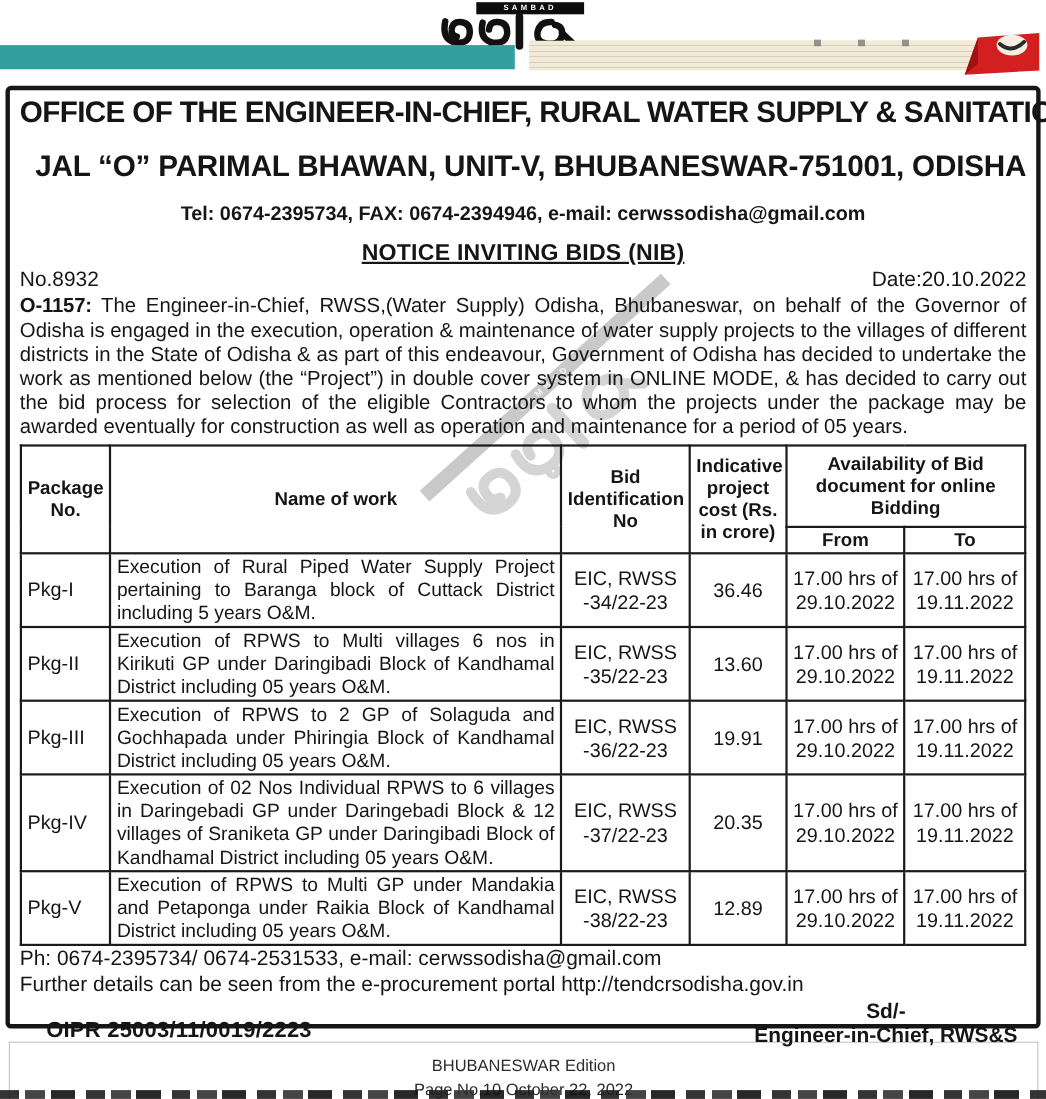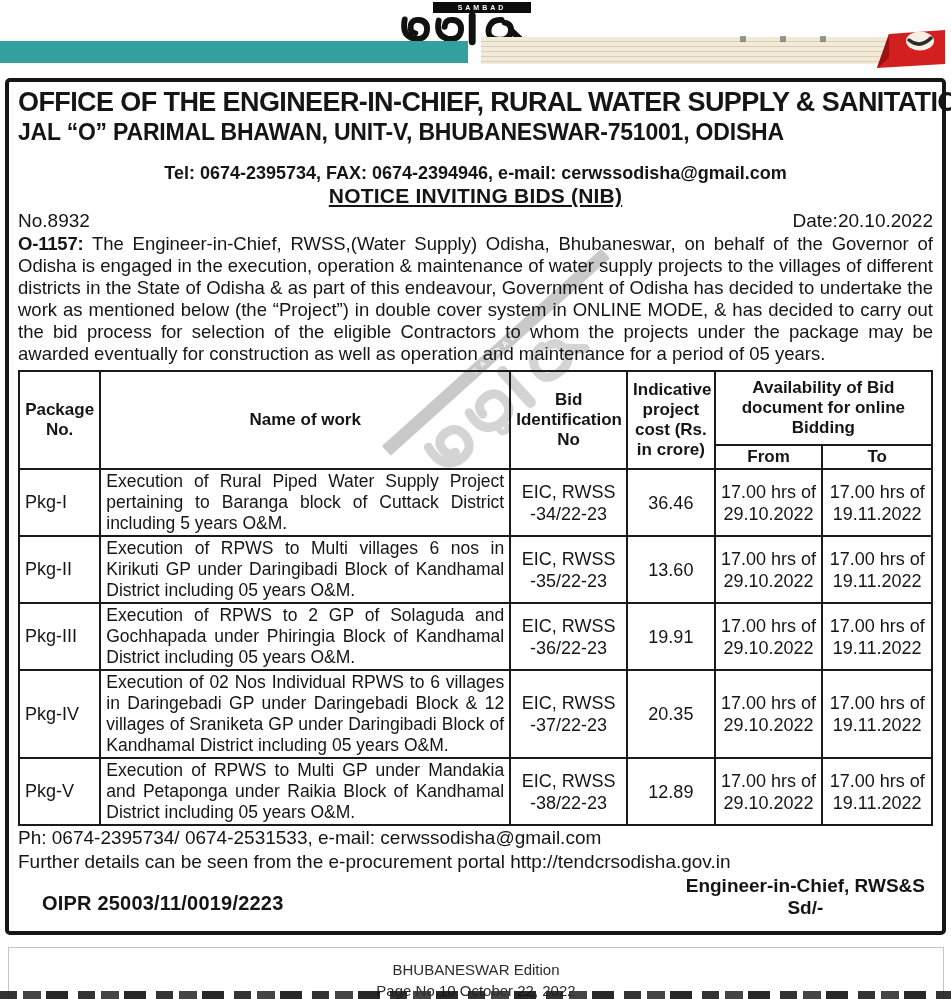--- a/index.html
+++ b/index.html
@@ -32,23 +32,23 @@
   .watermark {
     position:absolute; left:385px; top:255px; width:250px; z-index:1;
     transform:rotate(-42deg); opacity:.55; pointer-events:none;
   }
   .watermark .wm-bar {
     width:118%; margin-left:-9%; height:13px; background:#9d9d9d; color:#f3f3f3;
     font-size:8px; font-weight:bold; letter-spacing:4px; text-align:center; line-height:13px;
   }
   .watermark svg { width:100%; height:64px; margin-top:2px; }
   .t1 { font-size:27px; font-weight:bold; text-align:center; letter-spacing:-0.6px; margin-top:2px; white-space:nowrap; }
-  .t2 { font-size:23px; font-weight:bold; text-align:left; letter-spacing:-0.2px; margin-top:1px; }
+  .t2 { font-size:27px; font-weight:bold; text-align:right; letter-spacing:-0.2px; margin-top:18px; }
   .t3 { font-size:18px; font-weight:bold; text-align:center; margin-top:17px; }
-  .nib { font-size:21px; font-weight:bold; text-align:center; text-decoration:underline; margin-top:0; letter-spacing:0.2px; }
+  .nib { font-size:21px; font-weight:bold; text-align:center; text-decoration:underline; margin-top:13px; letter-spacing:0.2px; }
   .no-date { display:flex; justify-content:space-between; font-weight:normal; font-size:19px; margin-top:2px; }
   .body-par { font-size:18.5px; line-height:22px; text-align:justify; margin:1px 0 0 0; }
   .body-par b { letter-spacing:-0.2px; }
   
   table.bids { width:100%; border-collapse:collapse; table-layout:fixed; margin-top:5px; background:transparent; }
   table.bids th, table.bids td { border:2px solid #1a1a1a; padding:1px 5px; overflow:hidden; }
   table.bids th { font-size:17px; line-height:20px; text-align:center; vertical-align:middle; }
   .th-main { height:74px; }
   .th-sub  { height:22px; }
   td.c-pkg  { font-size:18px; height:62px; }
@@ -242,22 +242,22 @@
           </tr>
         </tbody>
       </table>
 
       <p class="f-line">Ph: 0674-2395734/ 0674-2531533, e-mail: cerwssodisha@gmail.com</p>
       <p class="f-line">Further details can be seen from the e-procurement portal http://tendcrsodisha.gov.in</p>
 
       <div class="sign-row">
         <div class="oipr">OIPR 25003/11/0019/2223</div>
         <div class="sign-block">
+          <div>Sd/-</div>
           <div>Engineer-in-Chief, RWS&amp;S</div>
-          <div>Sd/-</div>
         </div>
       </div>
     </div>
   </div>
 
   <div class="bottom-caption">
     <div>BHUBANESWAR Edition</div>
     <div>Page No.10 October 22, 2022</div>
   </div>
   <div class="cutoff-strip"></div>

